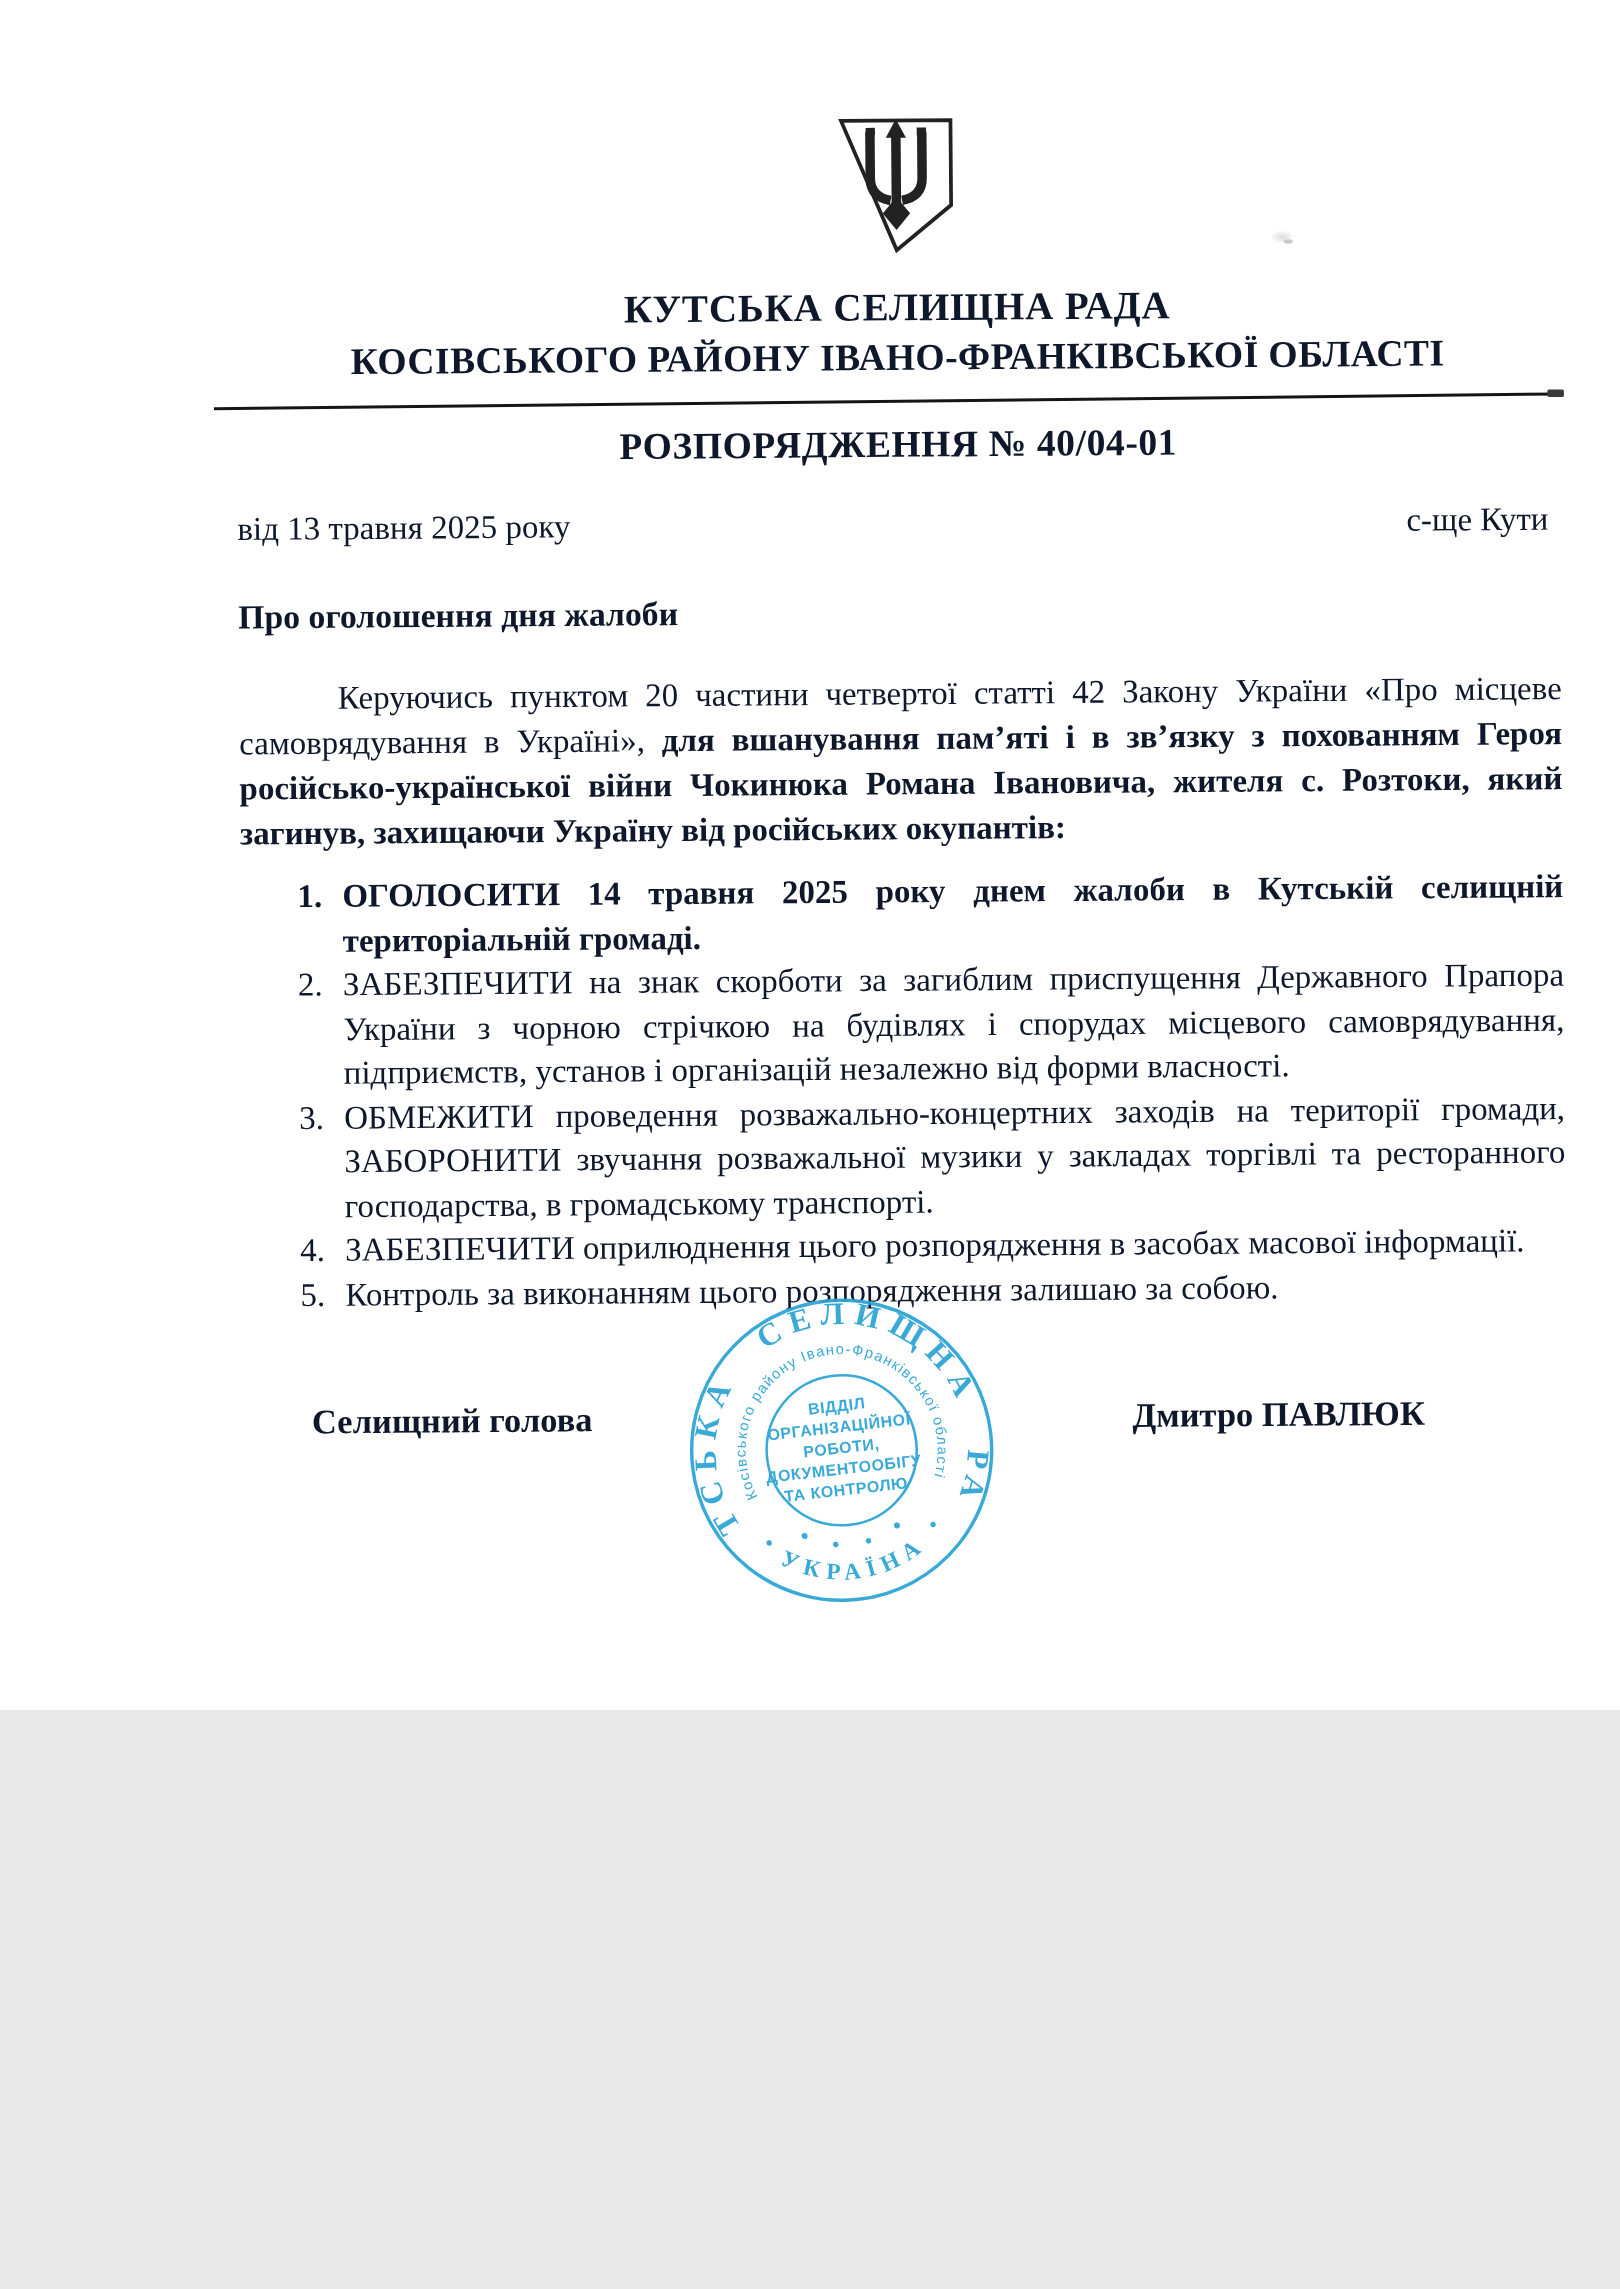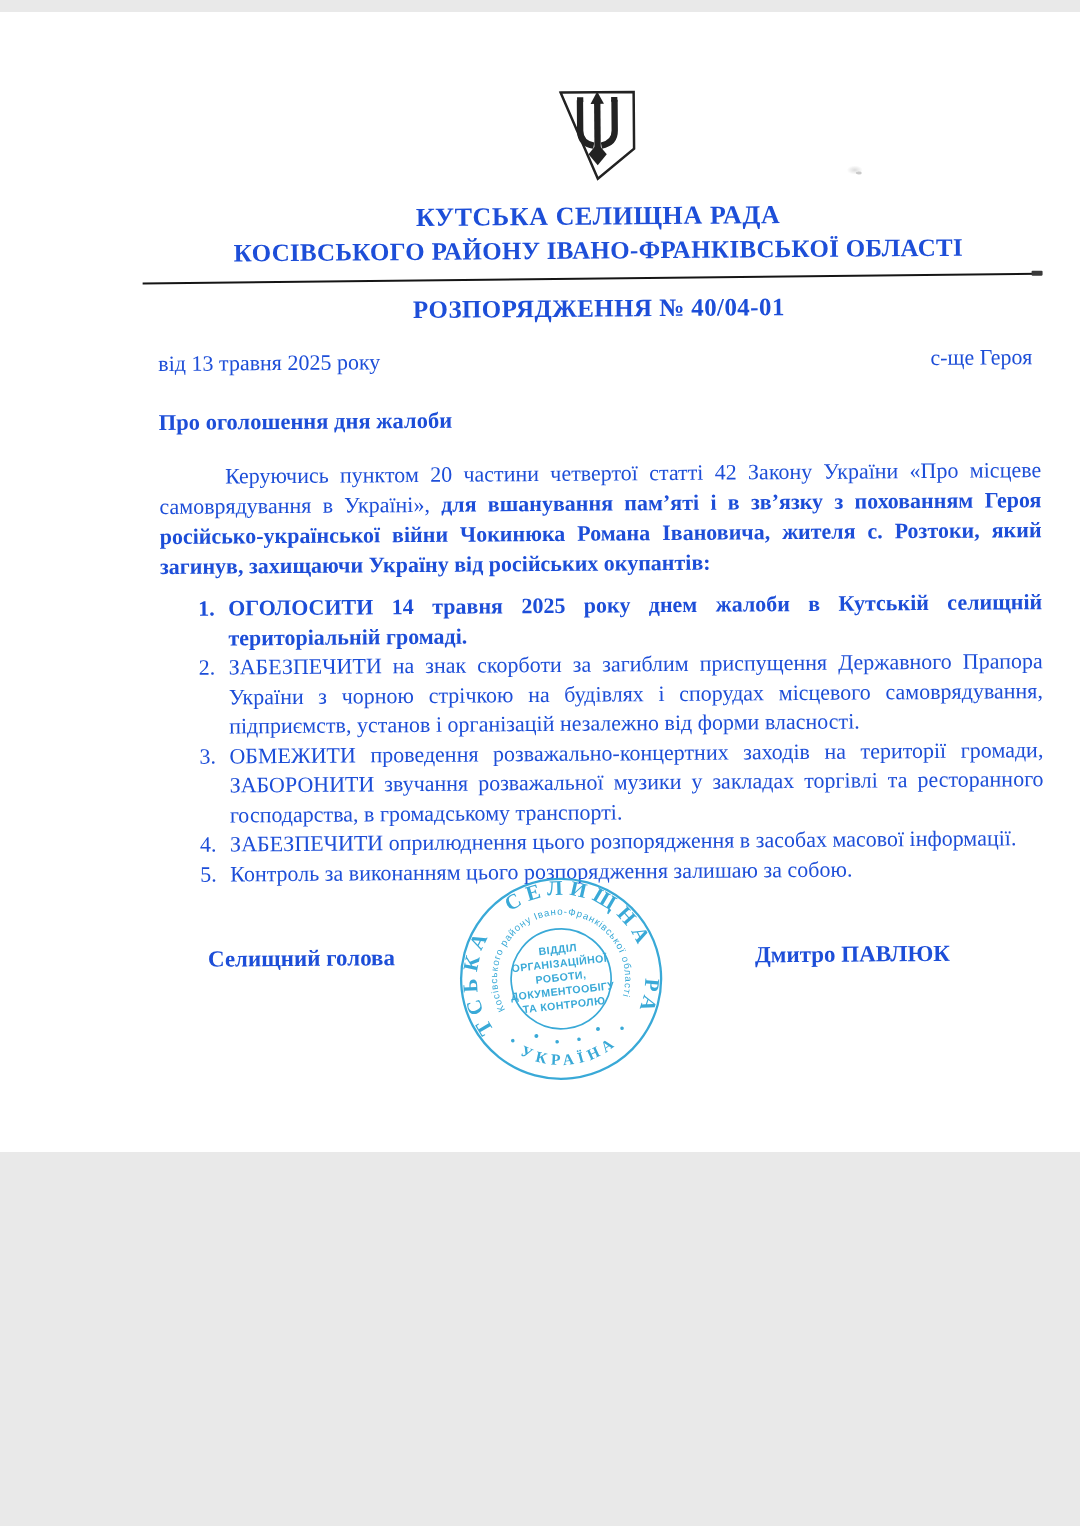--- a/index.html
+++ b/index.html
@@ -1,19 +1,19 @@
 <!DOCTYPE html>
 <html><head>
 <meta charset="utf-8">
 <style>
   html,body { margin:0; padding:0; background:#e9e9e9; }
   .page {
-    position:relative; width:1080px; height:1140px; margin:12px auto;
+    position:relative; width:1080px; height:1140px; margin:0 auto;
     background:#ffffff; overflow:hidden;
-    font-family:"Liberation Serif", serif; color:#1d4ed8;
+    font-family:"Liberation Serif", serif; color:#0f172a;
   }
   .scan { position:absolute; inset:0; transform:rotate(-0.45deg); }
   .content { margin-left:160px; width:882px; }
 
   .emblem-wrap { text-align:center; padding-top:76px; }
   .emblem { width:88px; height:96px; display:inline-block; }
 
   .org-line1 { text-align:center; font-weight:bold; font-size:26px; letter-spacing:0.6px; margin-top:14px; }
   .org-line2 { text-align:center; font-weight:bold; font-size:25px; letter-spacing:0.3px; margin-top:5px; }
 
@@ -76,21 +76,21 @@
       <div class="org-line2">КОСІВСЬКОГО РАЙОНУ ІВАНО-ФРАНКІВСЬКОЇ ОБЛАСТІ</div>
 
       <div class="divider">
         <span class="divider-tick"></span>
       </div>
 
       <div class="doc-title">РОЗПОРЯДЖЕННЯ № 40/04-01</div>
 
       <div class="meta-row">
         <span>від 13 травня 2025 року</span>
-        <span>с-ще Героя</span>
+        <span>с-ще Кути</span>
       </div>
 
       <div class="subject">Про оголошення дня жалоби</div>
 
       <p class="preamble"><span>Керуючись пунктом 20 частини четвертої статті 42 Закону України «Про місцеве самоврядування в Україні», </span><b>для вшанування пам’яті  і в зв’язку з похованням Героя російсько-української війни Чокинюка Романа Івановича, жителя с. Розтоки,  який загинув, захищаючи Україну від російських окупантів:</b></p>
 
       <ol class="items">
         <li class="bold-item">
           <span class="num">1.</span>
           <span class="item-text">ОГОЛОСИТИ 14 травня 2025 року  днем жалоби в Кутській селищній територіальній громаді.</span>

